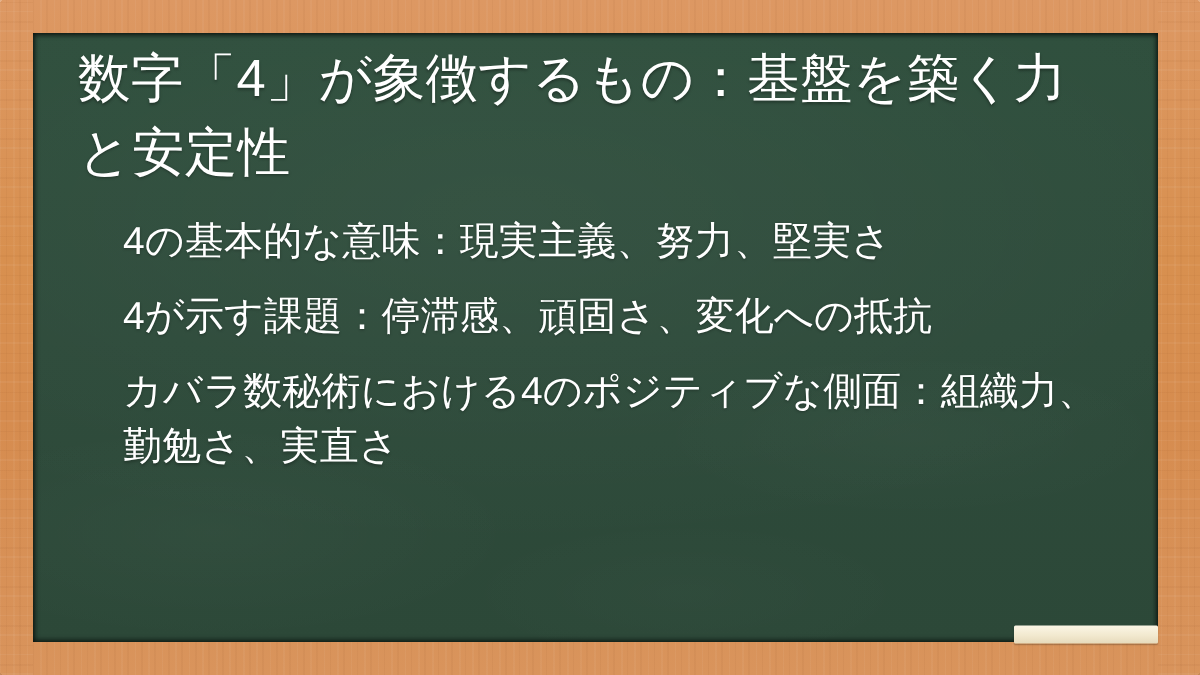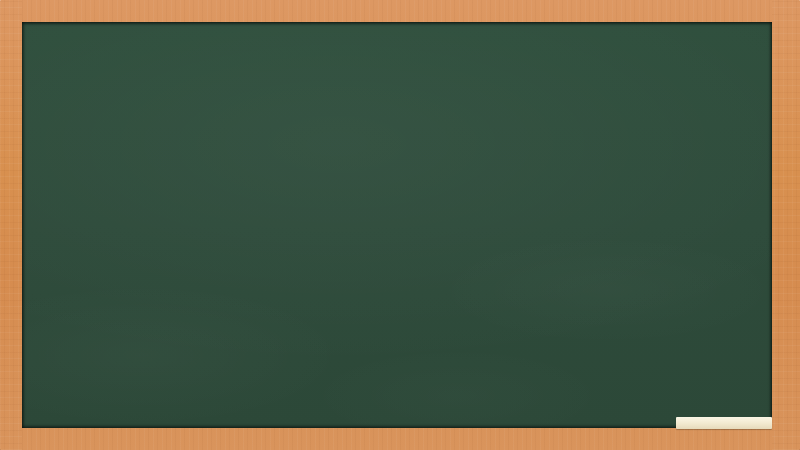--- a/index.html
+++ b/index.html
@@ -143,19 +143,25 @@
 
 <div id="slide">
 
   <div class="frame"></div>
   <div class="frame-grain-v"></div>
 
   <div class="board">
     <div class="board-smudge"></div>
 
     <div class="content">
+      <h1 class="title">数字「4」が象徴するもの：基盤を築く力と安定性</h1>
 
+      <ul class="bullets">
+        <li class="bullet">4の基本的な意味：現実主義、努力、堅実さ</li>
+        <li class="bullet">4が示す課題：停滞感、頑固さ、変化への抵抗</li>
+        <li class="bullet">カバラ数秘術における4のポジティブな側面：組織力、勤勉さ、実直さ</li>
+      </ul>
     </div>
   </div>
 
   <div class="chalk"></div>
 
 </div>
 
 </body></html>

